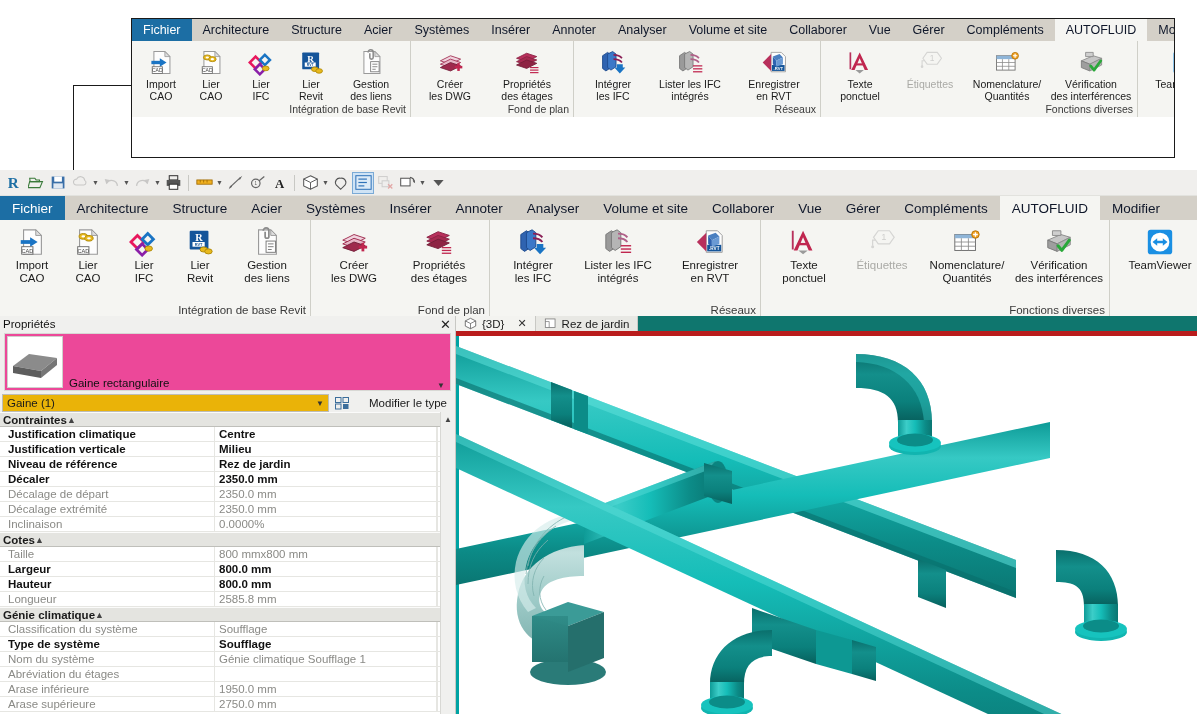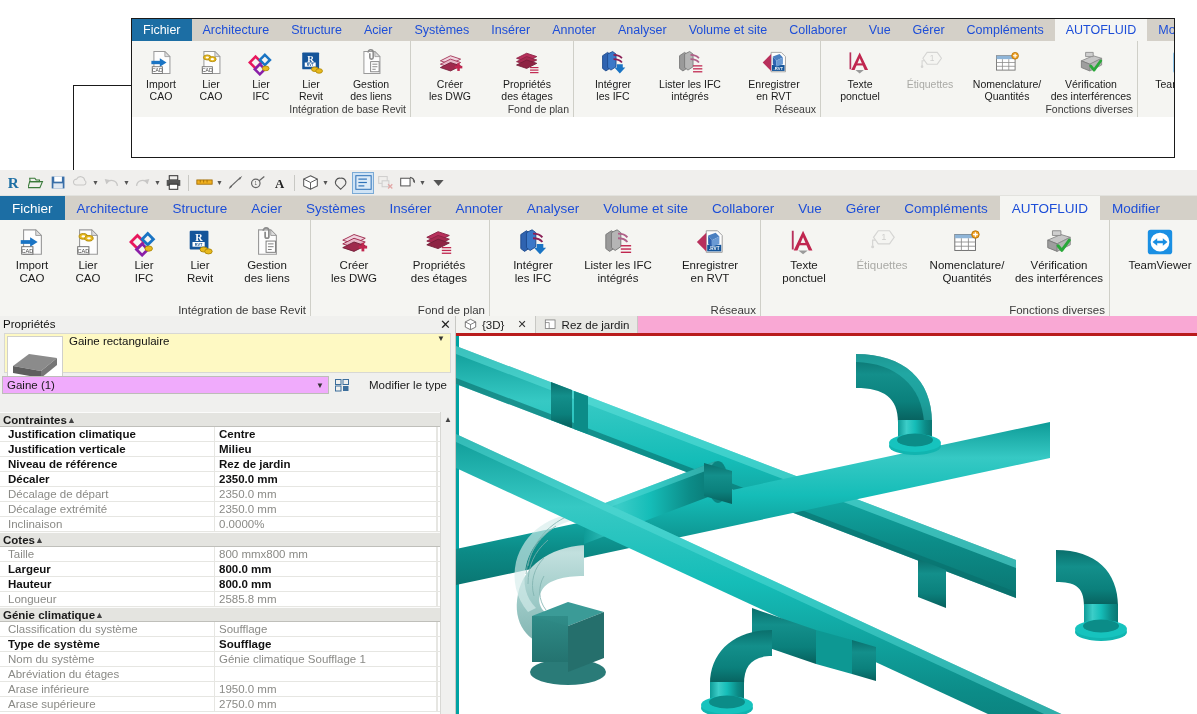--- a/index.html
+++ b/index.html
@@ -34,21 +34,21 @@
   
   .tabstrip {
     display: flex; align-items: stretch;
     background: #d4d0c8;
     height: 22px;
   }
   .tab {
     display: flex; align-items: center;
     padding: 0 11px;
     font-size: 12.5px;
-    color: #1d4ed8;
+    color: #0f172a;
     white-space: nowrap;
     cursor: default;
   }
   .tab.file { background: #1c6ea4; color: #ffffff; }
   .tab.active { background: #f5f5f2; }
   .tabstrip.big { height: 24px; }
   .tabstrip.big .tab { font-size: 13.5px; padding: 0 12px; }
 
   
   .ribbon {
@@ -111,33 +111,33 @@
   
   #workspace { position:absolute; left:0; top:146px; width:1197px; height:398px; display:flex; }
 
   
   #props { width: 456px; background: #f0f0ee; position: relative; border-right:1px solid #c8c8c4; }
   #props-head {
     height: 16px; display:flex; align-items:center; justify-content:space-between;
     padding: 0 4px 0 3px; font-size: 11.5px; color:#111; background:#f0f0ee;
   }
   #props-type {
-    margin: 1px 4px 0 4px; height: 40px; background:#fef9c3;
-    display:flex; align-items:flex-start; border:1px solid #d8d8d4;
+    margin: 1px 4px 0 4px; height: 58px; background:#ec4899;
+    display:flex; align-items:flex-end; border:1px solid #d8d8d4;
   }
   #props-thumb {
     width: 56px; height: 52px; margin:2px 6px 2px 2px; background:#ffffff;
     border:1px solid #d0d0cc; display:flex; align-items:center; justify-content:center;
   }
   .ptype-lines { flex:1; line-height:14px; font-size:11.5px; color:#111; }
   #props-selector {
     display:flex; align-items:stretch; height:18px; margin:3px 4px 2px 2px;
   }
   #props-combo {
-    flex:1; background:#f0abfc; border:1px solid #bdbdb8;
+    flex:1; background:#eab308; border:1px solid #bdbdb8;
     display:flex; align-items:center; justify-content:space-between;
     padding:0 4px; font-size:11.5px;
   }
   #edit-type {
     display:flex; align-items:center; gap:20px; padding:0 4px 0 6px;
     font-size:11.5px; white-space:nowrap;
   }
   #props-grid {
     position:absolute; left:0; right:0; top:96px; bottom:0;
     overflow:hidden; background:#ffffff;
@@ -161,22 +161,22 @@
     background:#f0f0ee; border-left:1px solid #d8d8d4;
   }
   #props-scroll .arrow {
     height:15px; display:flex; align-items:center; justify-content:center;
     font-size:8px; color:#444; background:#f0f0ee;
   }
 
   
   #viewarea { flex:1; display:flex; flex-direction:column; background:#ffffff; }
   #viewtabs {
-    height:20px; background:#f9a8d4; display:flex; align-items:stretch;
-    border-bottom:3px solid #b91c1c;
+    height:20px; background:#0f766e; display:flex; align-items:stretch;
+    border-bottom:5px solid #b91c1c;
   }
   .vtab {
     display:flex; align-items:center; gap:5px; padding:0 8px;
     font-size:11.5px; background:#e8e8e4; border-right:1px solid #c8c8c4;
   }
   .vtab.active { background:#f3f3f0; }
   .vtab .x { font-size:11px; color:#333; margin-left:8px; }
   #canvas { flex:1; position:relative; background:#ffffff; overflow:hidden; }
   #canvas-accent {
     position:absolute; left:0; top:0; width:3px; height:100%;

